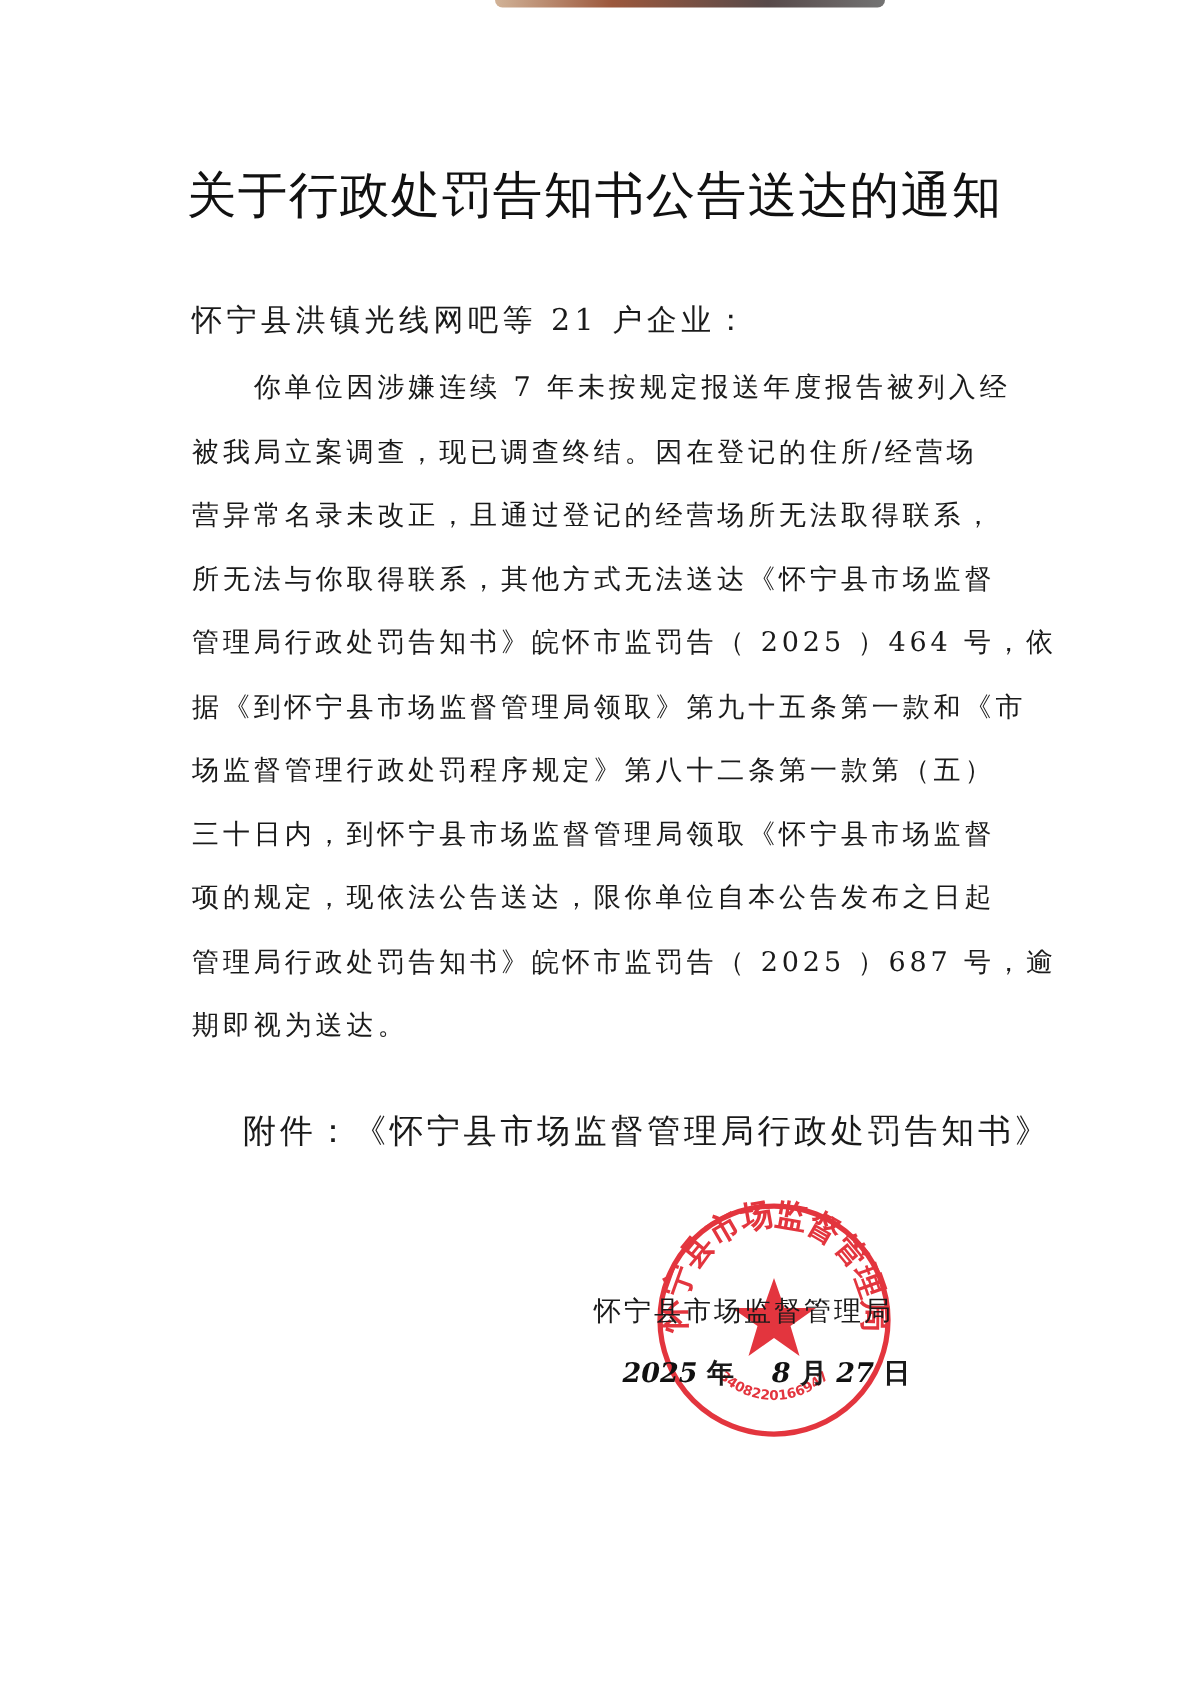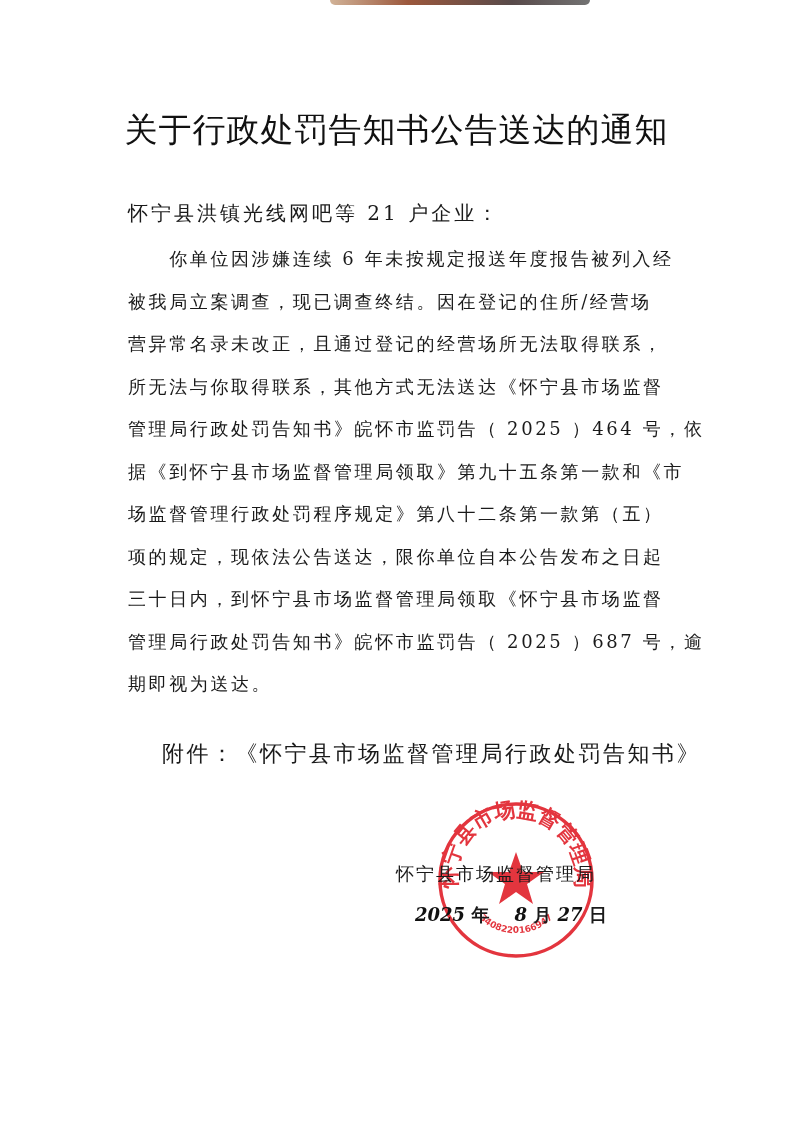--- a/index.html
+++ b/index.html
@@ -43,29 +43,29 @@
 </head>
 <body>
 
 <div class="top-strip"></div>
 
 <div class="title">关于行政处罚告知书公告送达的通知</div>
 
 <div class="addressee">怀宁县洪镇光线网吧等 21 户企业：</div>
 
 <div class="body-text">
-  <span class="line">　　你单位因涉嫌连续 6 年未按规定报送年度报告被列入经</span>
+  <span class="line">　　你单位因涉嫌连续 7 年未按规定报送年度报告被列入经</span>
   <span class="line">被我局立案调查，现已调查终结。因在登记的住所/经营场</span>
   <span class="line">营异常名录未改正，且通过登记的经营场所无法取得联系，</span>
   <span class="line">所无法与你取得联系，其他方式无法送达《怀宁县市场监督</span>
   <span class="line">管理局行政处罚告知书》皖怀市监罚告（ 2025 ）464 号，依</span>
   <span class="line">据《到怀宁县市场监督管理局领取》第九十五条第一款和《市</span>
   <span class="line">场监督管理行政处罚程序规定》第八十二条第一款第（五）</span>
+  <span class="line">三十日内，到怀宁县市场监督管理局领取《怀宁县市场监督</span>
   <span class="line">项的规定，现依法公告送达，限你单位自本公告发布之日起</span>
-  <span class="line">三十日内，到怀宁县市场监督管理局领取《怀宁县市场监督</span>
   <span class="line">管理局行政处罚告知书》皖怀市监罚告（ 2025 ）687 号，逾</span>
   <span class="line">期即视为送达。</span>
 </div>
 
 <div class="attachment">附件：《怀宁县市场监督管理局行政处罚告知书》</div>
 
 <svg class="stamp" viewBox="0 0 160 160">
   <defs>
     <path id="arcTop" d="M 22 92 A 60 60 0 1 1 138 92"></path>
     <path id="arcBottom" d="M 38 112 A 52 52 0 0 0 122 112"></path>

